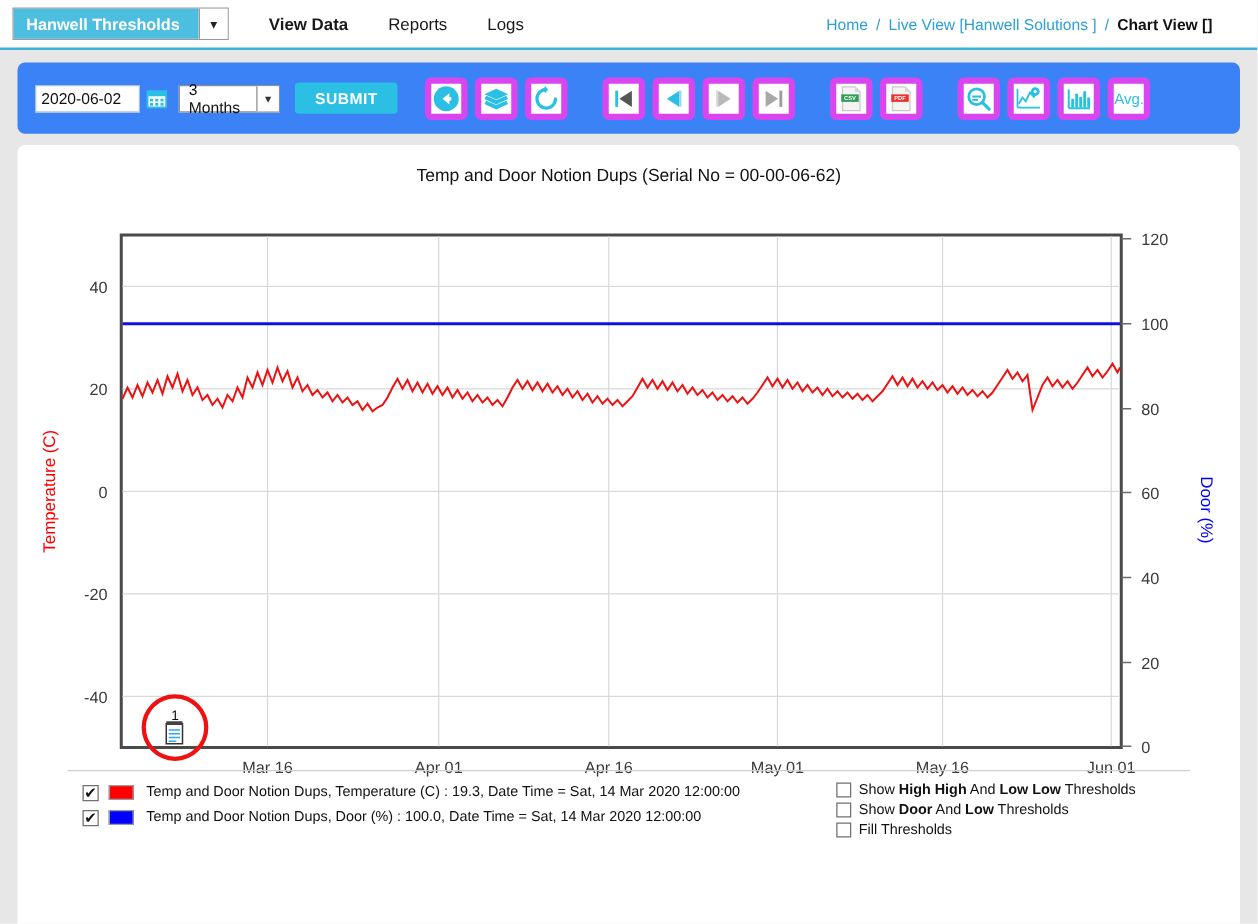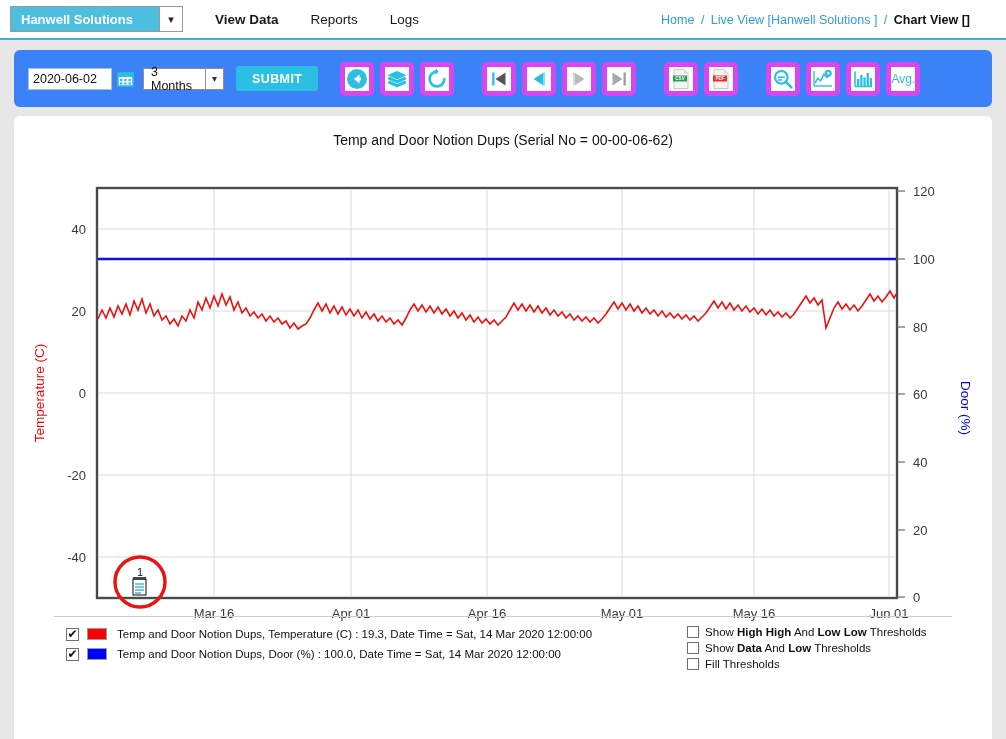--- a/index.html
+++ b/index.html
@@ -226,42 +226,41 @@
     color: #111;
     white-space: nowrap;
   }
   #legend-right {
     margin-left: 77px;
   }
   .thr-row {
     display: flex;
     align-items: center;
     height: 16px;
-    margin-left: 18px;
   }
   .thr-cb {
     width: 12px; height: 12px;
     border: 1px solid #707070;
     background: #fff;
     margin-right: 6px;
     box-sizing: border-box;
   }
   .thr-text {
     font-size: 11.5px;
     color: #111;
     white-space: nowrap;
   }
   .thr-text b { font-weight: bold; }
 </style>
 </head>
 <body>
 
 <div id="header">
   <div id="org-select">
-    <div class="org-label">Hanwell Solutions</div>
+    <div class="org-label">Hanwell Thresholds</div>
     <div class="org-arrow">▾</div>
   </div>
 
   <div id="nav">
     <div class="nav-item active">View Data</div>
     <div class="nav-item">Reports</div>
     <div class="nav-item">Logs</div>
   </div>
 
   <div id="breadcrumb">
@@ -524,21 +523,21 @@
       </div>
     </div>
 
     <div id="legend-right">
       <div class="thr-row">
         <span class="thr-cb"></span>
         <span class="thr-text"><span>Show </span><b>High High</b><span> And </span><b>Low Low</b><span> Thresholds</span></span>
       </div>
       <div class="thr-row">
         <span class="thr-cb"></span>
-        <span class="thr-text"><span>Show </span><b>Data</b><span> And </span><b>Low</b><span> Thresholds</span></span>
+        <span class="thr-text"><span>Show </span><b>Door</b><span> And </span><b>Low</b><span> Thresholds</span></span>
       </div>
       <div class="thr-row">
         <span class="thr-cb"></span>
         <span class="thr-text">Fill Thresholds</span>
       </div>
     </div>
   </div>
 </div>
 
 </body></html>

